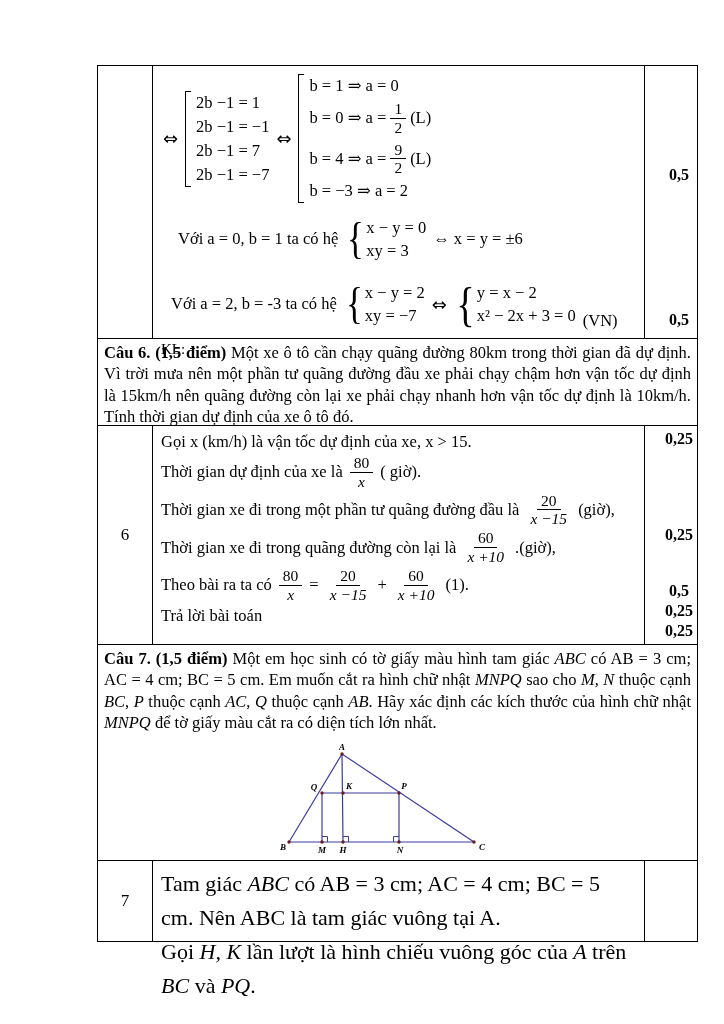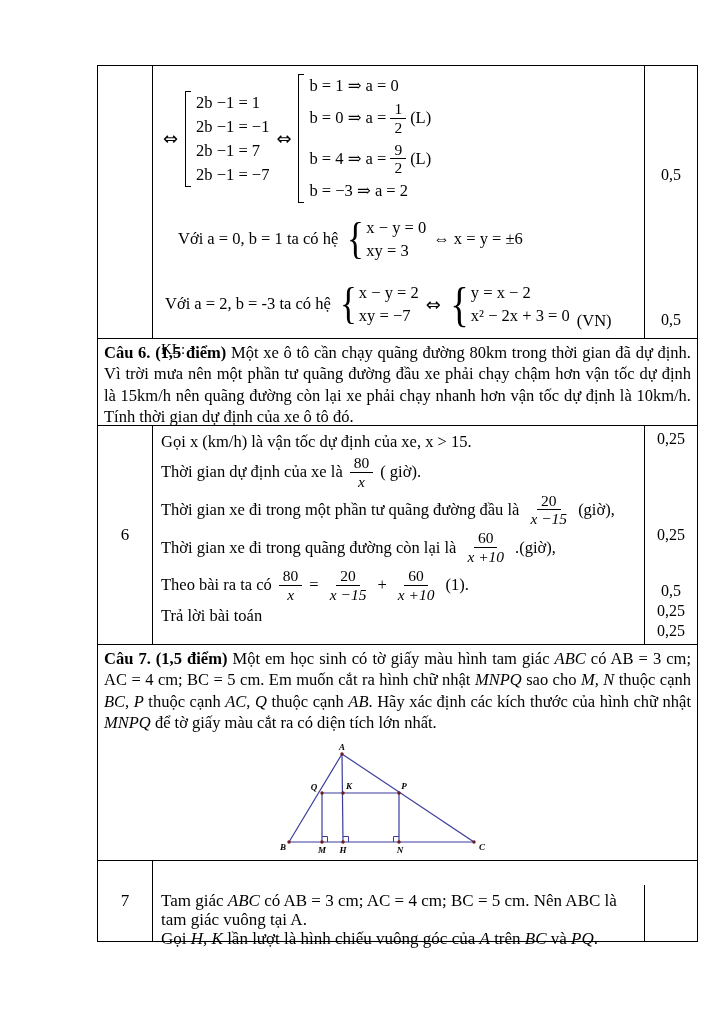--- a/index.html
+++ b/index.html
@@ -16,22 +16,22 @@
   .row { display:flex; border-bottom:1px solid #000; }
   .row:last-child { border-bottom:none; }
   .num-cell {
     width:55px; flex:0 0 55px; border-right:1px solid #000;
     display:flex; align-items:center; justify-content:center;
     font-size:17px;
   }
   .content-cell { flex:1 1 auto; border-right:1px solid #000; position:relative; }
   .score-cell { width:52px; flex:0 0 52px; position:relative; }
   .score {
-    position:absolute; left:0; width:100%; text-align:center;
-    font-weight:normal; font-size:16px;
+    position:absolute; left:8px; width:100%; text-align:center;
+    font-weight:bold; font-size:16px;
   }
   .full-cell { flex:1 1 auto; padding:3px 6px 2px 6px; font-size:16.5px; line-height:21.3px; text-align:justify; }
   .full-cell b { font-weight:bold; }
   .it { font-style:italic; }
 
   
   .mrow { display:flex; align-items:center; gap:7px; font-size:16.5px; }
   .iff { font-size:18px; font-family:"DejaVu Sans","Liberation Sans",sans-serif; }
   .cases { display:flex; align-items:stretch; }
   .lbracket { width:6px; border-left:1.7px solid #000; border-top:1.7px solid #000; border-bottom:1.7px solid #000; margin-right:5px; }
@@ -45,31 +45,31 @@
   .frac .num { padding:0 4px; border-bottom:1px solid #000; display:block; text-align:center; }
   .frac .den { padding:0 4px; display:block; text-align:center; }
   .frac .den.vit, .frac .num.vit { font-style:italic; }
   .vn { align-self:flex-end; margin-bottom:4px; }
 
   
   .rowA { height:273px; }
   .rowA .content-cell { padding:8px 4px 0 6px; }
   .block1 { margin-left:4px; }
   .line2 { margin-top:12px; margin-left:19px; min-height:48px; }
-  .line3 { margin-top:10px; margin-left:6px; min-height:62px; }
+  .line3 { margin-top:10px; margin-left:12px; min-height:62px; }
   .kl { margin-top:6px; margin-left:2px; font-size:15px; }
 
   .rowB { height:87px; }
   .rowC { height:219px; }
   .rowC .content-cell { padding:4px 4px 0 6px; font-size:16.5px; }
   .sline { margin:1px 0 1px 2px; }
   .sline.txt { line-height:22px; }
   .rowD { height:216px; }
   .rowE { height:80px; }
-  .rowE .content-cell { padding:6px 8px 0 8px; font-size:17px; line-height:19px;margin-top:24px; }
+  .rowE .content-cell { padding:6px 8px 0 8px; font-size:22px; line-height:34px; }
 
   .fig { display:block; margin:8px 0 0 172px; }
 </style>
 </head>
 <body>
 
 <div class="page">
   <div class="tbl">
 
     <div class="row rowA">

